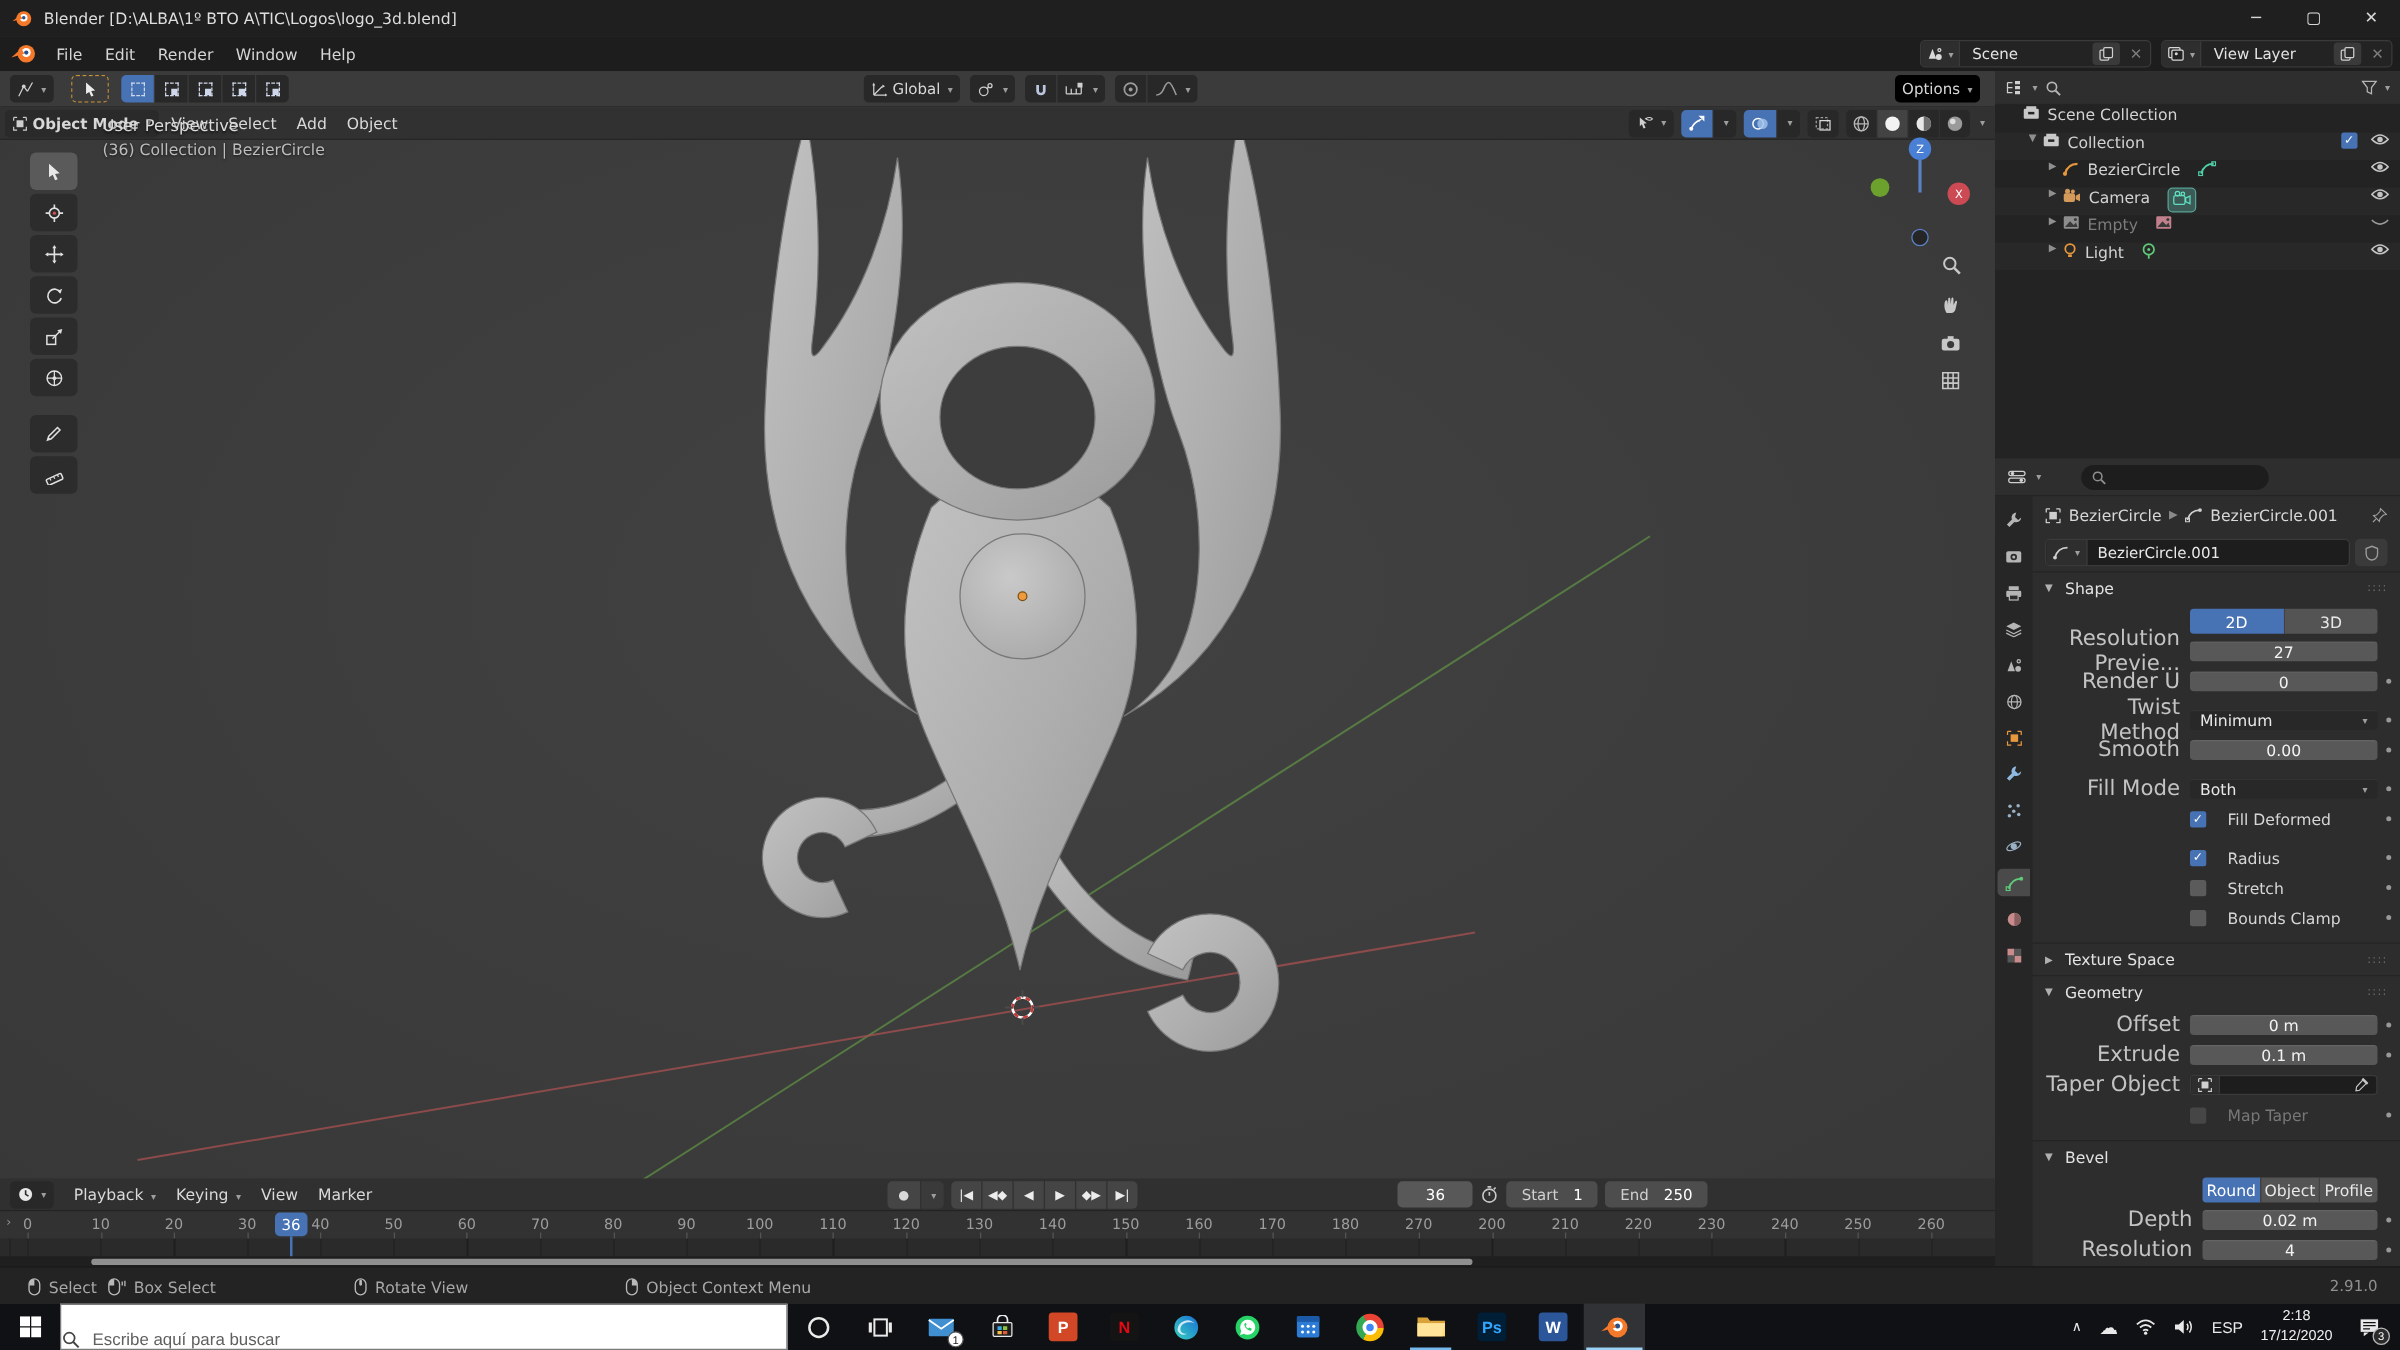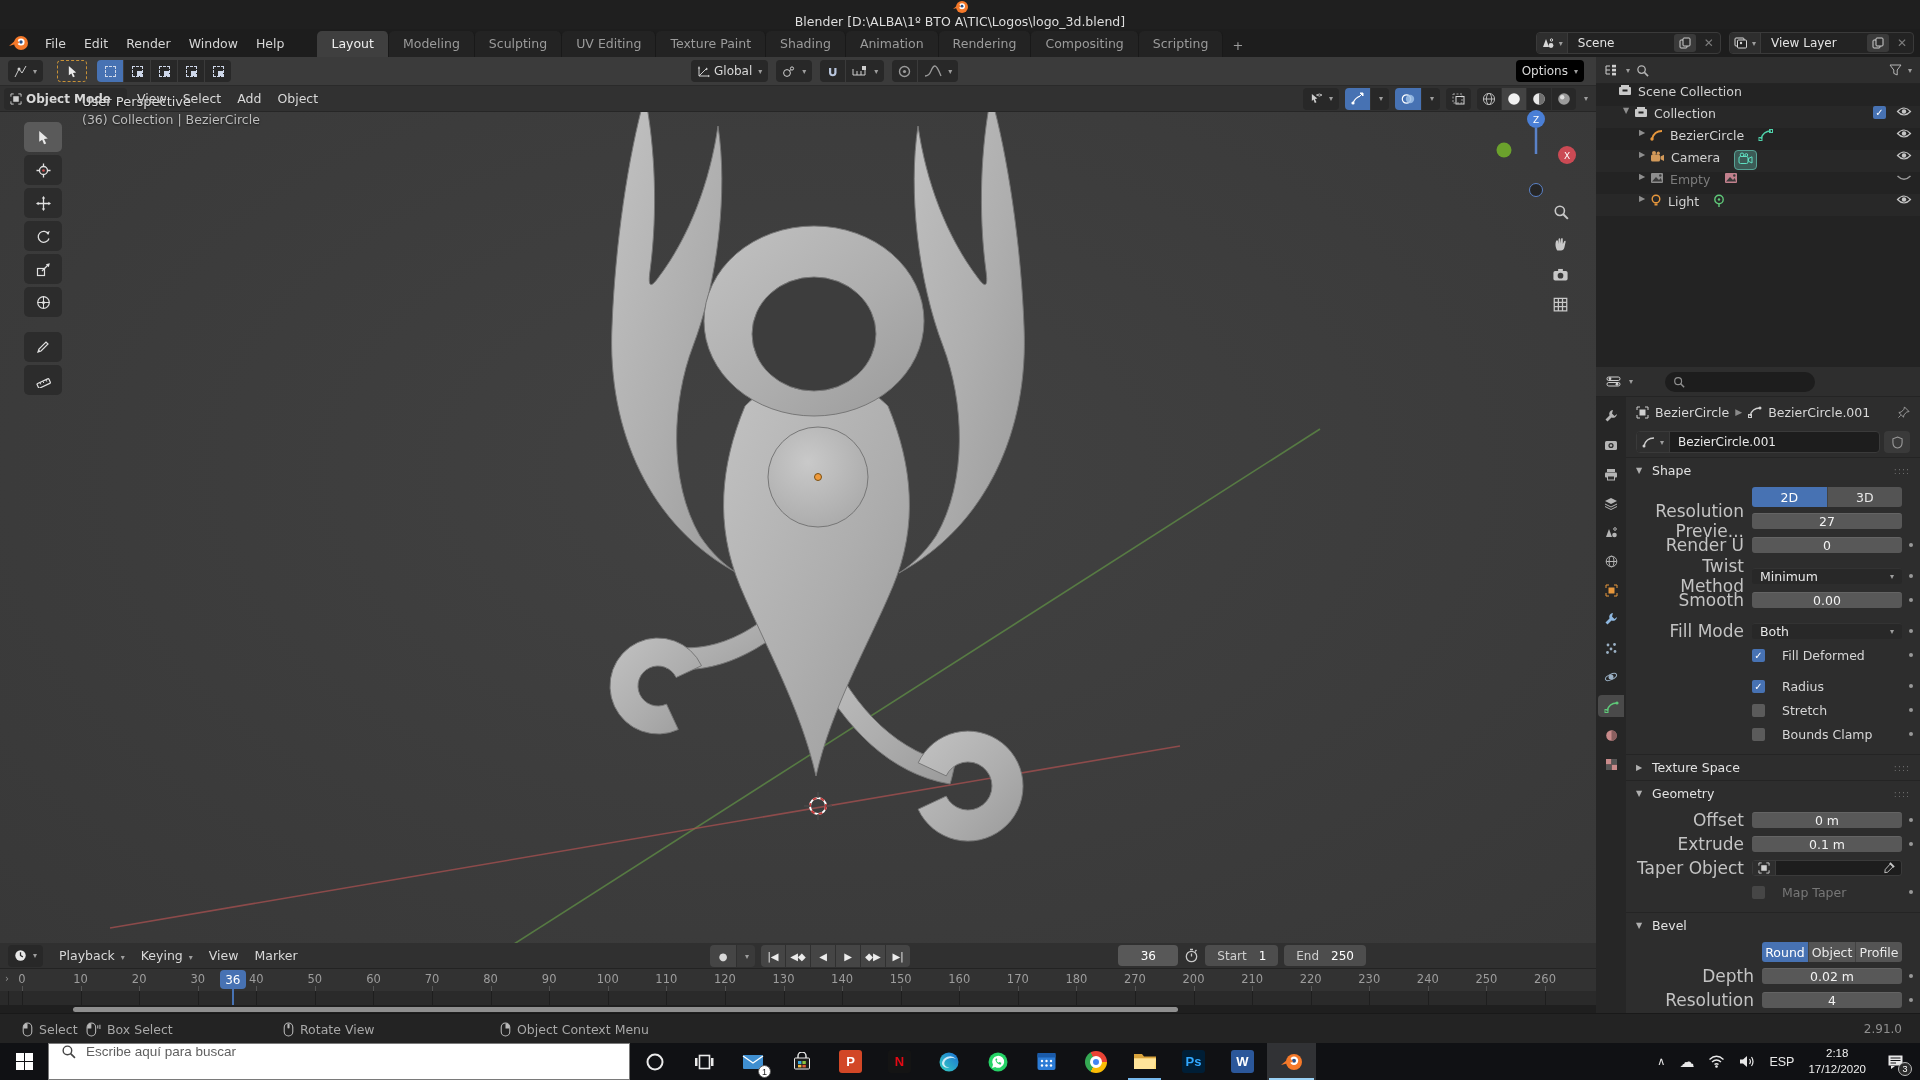--- a/index.html
+++ b/index.html
@@ -3,21 +3,21 @@
 <meta charset="utf-8">
 <style>
   * { box-sizing: border-box; margin:0; padding:0; }
   html,body { width:1920px; height:1080px; overflow:hidden; background:#3d3d3d;
     font-family:"DejaVu Sans", sans-serif; font-size:12px; color:#d0d0d0; }
   .icon { display:inline-flex; align-items:center; justify-content:center; line-height:1; }
   .icon svg { display:block; }
 
   
   #titlebar { position:absolute; left:0; top:0; width:1920px; height:29px; background:#1f1f1f;
-    display:flex; align-items:center; color:#dedede; font-size:12.5px;flex-direction:column; }
+    display:flex; align-items:center; color:#dedede; font-size:12.5px; }
   #titlebar .app-ico { width:18px; height:18px; margin:0 8px 0 9px; }
   #win-controls { margin-left:auto; display:flex; height:100%; }
   #win-controls > div { width:46px; height:100%; display:flex; align-items:center; justify-content:center;
     color:#d6d6d6; font-size:13px; }
 
   
   #topbar { position:absolute; left:0; top:29px; width:1920px; height:28px; background:#1d1d1d;
     display:flex; align-items:center; }
   #blender-logo { width:22px; height:16px; margin:0 6px 0 8px; }
   #topbar-menus { display:flex; }
@@ -171,21 +171,21 @@
   
   #statusbar { position:absolute; left:0; top:1013px; width:1920px; height:30px; background:#232323;
     border-top:1px solid #191919; color:#a8a8a8; }
   .hint { position:absolute; top:0; height:30px; display:flex; align-items:center; gap:6px; font-size:12.5px; }
   #sb-version { position:absolute; right:18px; top:0; height:30px; display:flex; align-items:center; color:#8f8f8f; }
 
   
   #taskbar { position:absolute; left:0; top:1043px; width:1920px; height:37px; background:#101114;
     display:flex; align-items:stretch; font-family:"Liberation Sans", sans-serif; }
   #start-btn { width:48px; display:flex; align-items:center; justify-content:center; }
-  #tb-search { width:582px; background:#ffffff; display:flex; align-items:flex-start; gap:10px; padding:0 12px;
+  #tb-search { width:582px; background:#ffffff; display:flex; align-items:flex-end; gap:10px; padding:0 0;
     border:1px solid #7a7a7a; }
   #tb-search input { border:none; outline:none; font-size:13.5px; color:#333; width:480px;
     font-family:"Liberation Sans", sans-serif; background:transparent; }
   #tb-search input::placeholder { color:#5f5f5f; }
   #tb-icons { display:flex; }
   .tb-icon { width:49px; display:flex; align-items:center; justify-content:center; position:relative; }
   .tb-icon.running::after { content:""; position:absolute; left:8px; right:8px; bottom:0; height:2px; background:#76b9ed; }
   .tb-icon.active { background:rgba(255,255,255,.14); }
   .tb-icon.active::after { content:""; position:absolute; left:2px; right:2px; bottom:0; height:2px; background:#9ad1f5; }
   .glyph24 { width:24px; height:24px; display:flex; align-items:center; justify-content:center; }
@@ -231,33 +231,20 @@
         <circle cx="13" cy="7" r="1.7" fill="#2a4f87"></circle>
         <path d="M1 11 L9 4 L11.5 8Z" fill="#f5792a"></path>
       </svg>
   </span>
   <div id="topbar-menus">
       <span>File</span>
       <span>Edit</span>
       <span>Render</span>
       <span>Window</span>
       <span>Help</span>
-    </div>
-  <div id="workspace-tabs">
-      <div class="ws-tab active">Layout</div>
-      <div class="ws-tab">Modeling</div>
-      <div class="ws-tab">Sculpting</div>
-      <div class="ws-tab">UV Editing</div>
-      <div class="ws-tab">Texture Paint</div>
-      <div class="ws-tab">Shading</div>
-      <div class="ws-tab">Animation</div>
-      <div class="ws-tab">Rendering</div>
-      <div class="ws-tab">Compositing</div>
-      <div class="ws-tab">Scripting</div>
-      <div class="ws-plus">+</div>
     </div>
   <div id="topbar-right">
     <div class="id-block">
       <span class="chip-ico">
           <span class="icon">
             <svg width="14" height="12" viewBox="0 0 14 12">
               <path d="M2 10 L5 2 L8 10Z" fill="#d8d8d8"></path>
               <circle cx="10" cy="8.5" r="2.4" fill="#d8d8d8"></circle>
               <circle cx="10.5" cy="3" r="1.2" fill="none" stroke="#d8d8d8"></circle>
             </svg>

